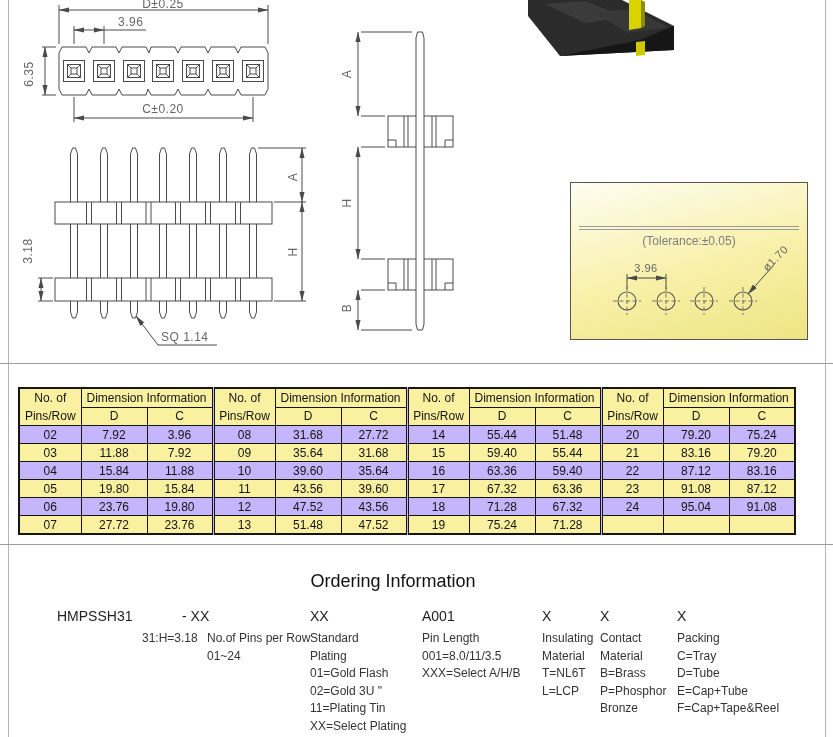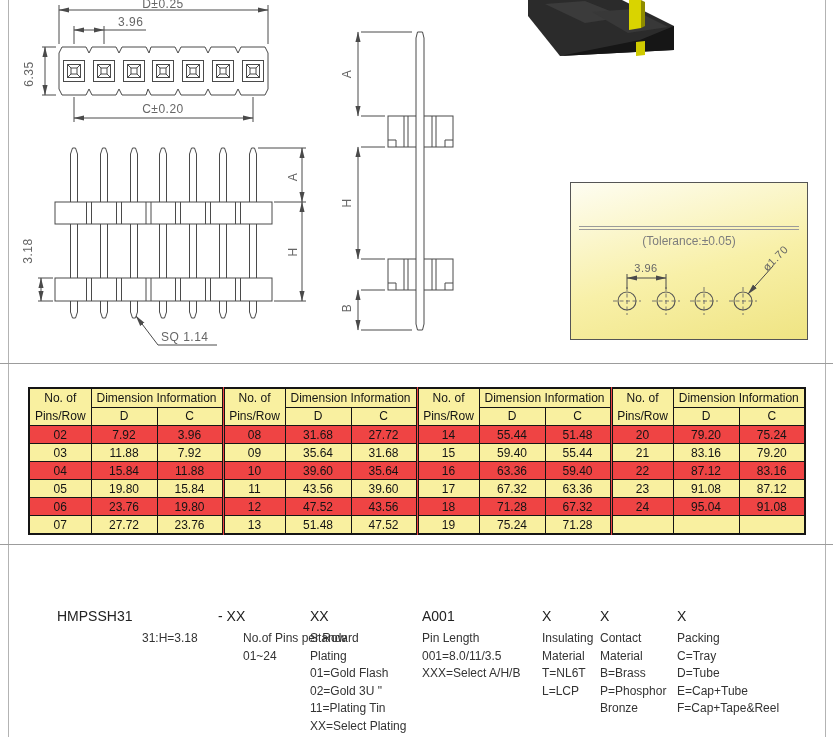--- a/index.html
+++ b/index.html
@@ -22,22 +22,22 @@
            background:linear-gradient(165deg,#fefdf2 0%,#f8f0a8 55%,#efe483 100%);}
   .pcb-title{position:absolute;left:0;top:27px;width:100%;text-align:center;
              font-size:13px;color:#8c8c8c;letter-spacing:.6px;}
   .pcb-rule{position:absolute;left:8px;right:8px;top:43px;height:2px;
             border-top:1px solid #9a9a9a;border-bottom:1px solid #9a9a9a;}
   .pcb-tol{position:absolute;left:0;top:51px;width:100%;text-align:center;
            font-size:12px;color:#7d7d7d;}
   #pcb-svg{left:0;top:0;}
 
   
-  #dim-table{position:absolute;left:28px;top:387px;border-collapse:collapse;table-layout:fixed;
-             background:#ef4444;border:2px solid #151515;}
+  #dim-table{position:absolute;left:18px;top:387px;border-collapse:collapse;table-layout:fixed;
+             background:#c4b5fd;border:2px solid #151515;}
   #dim-table td{border:1px solid #151515;font-size:12px;text-align:center;height:17px;
                 padding:0;color:#141414;white-space:nowrap;overflow:hidden;}
   #dim-table td.hdr{background:#f9f0a0;}
   #dim-table tr.alt td{background:#f9f0a0;margin-left:16px;}
   #dim-table td.gs{border-left:3px double #151515;}
   #dim-table td.pins-hdr div{line-height:18px;}
 
   
   .ord-title{position:absolute;left:283px;top:571px;width:220px;text-align:center;
              font-size:18px;color:#111;}
@@ -378,26 +378,27 @@
           <td class="gs">19</td>
           <td>75.24</td>
           <td>71.28</td>
           <td class="gs"></td>
           <td></td>
           <td></td>
         </tr>
       </tbody>
     </table>
 
+  <div class="ord-title">Ordering Information</div>
   <div id="ordering-cols">
       <div class="ocol" style="left: 57px;">
         <div class="ocode">HMPSSH31</div>
         <div class="oline" style="margin-left: 85px;">31:H=3.18</div>
       </div>
-      <div class="ocol" style="left: 182px; margin-left: 36px;">
+      <div class="ocol" style="left: 182px;">
         <div class="ocode">- XX</div>
         <div class="oline" style="margin-left: 25px;">No.of Pins per Row</div>
         <div class="oline" style="margin-left: 25px;">01~24</div>
       </div>
       <div class="ocol" style="left: 310px;">
         <div class="ocode">XX</div>
         <div class="oline">Standard</div>
         <div class="oline">Plating</div>
         <div class="oline">01=Gold Flash</div>
         <div class="oline">02=Gold 3U "</div>

